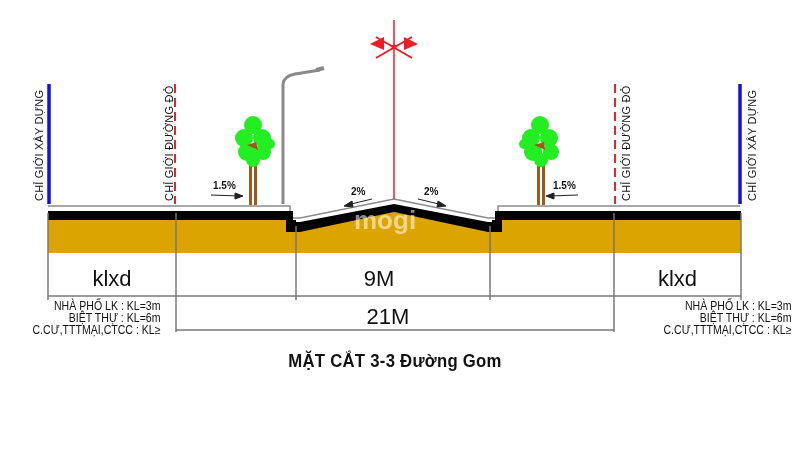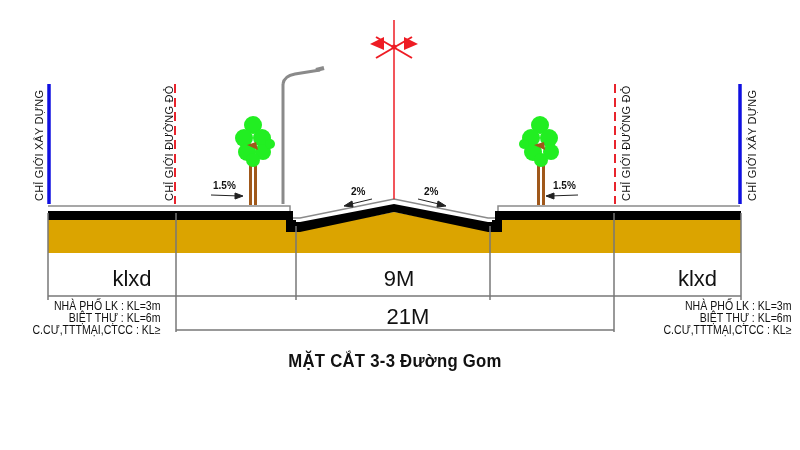--- a/index.html
+++ b/index.html
@@ -1,21 +1,21 @@
 <!DOCTYPE html>
 <html><head>
 <meta charset="utf-8">
 <style>
   html, body { margin: 0; padding: 0; background: #ffffff; }
   body { width: 800px; height: 450px; overflow: hidden; position: relative; font-family: "Liberation Sans", sans-serif; }
   #stage { position: absolute; left: 0; top: 0; width: 800px; height: 450px; }
   .lbl { position: absolute; color: #111; white-space: nowrap; }
   .vert { position: absolute; transform-origin: left top; transform: rotate(-90deg); font-size: 11px; color: #111; white-space: nowrap; letter-spacing: 0.2px; }
   .slope { font-size: 10px; font-weight: bold; }
-  .dimtxt { font-size: 22px; text-align: center; margin-left: 20px; }
+  .dimtxt { font-size: 22px; text-align: center; }
   .note { font-size: 12px; line-height: 12px; text-align: right; font-family: "Liberation Sans", sans-serif; transform: scaleX(0.88); transform-origin: right top; }
   .title { font-size: 19px; font-weight: bold; letter-spacing: 0.3px; transform: scaleX(0.88); transform-origin: center top; text-align: center; }
   .wm { position: absolute; font-size: 26px; font-weight: bold; color: rgba(255,255,255,0.55); }
 </style>
 </head>
 <body>
 
 <div id="stage">
   <svg width="800" height="450" viewBox="0 0 800 450" xmlns="http://www.w3.org/2000/svg">
 
@@ -111,20 +111,21 @@
   <div class="vert" style="left:620px; top:201px;">CHỈ GIỚI ĐƯỜNG ĐỎ</div>
   <div class="vert" style="left:746px; top:201px;">CHỈ GIỚI XÂY DỰNG</div>
 
   
   <div class="lbl slope" style="left:213px; top:180px;">1.5%</div>
   <div class="lbl slope" style="left:351px; top:186px;">2%</div>
   <div class="lbl slope" style="left:424px; top:186px;">2%</div>
   <div class="lbl slope" style="left:553px; top:180px;">1.5%</div>
 
   
+  <div class="wm" style="left:354px; top:205px;">mogi</div>
 
   
   <div class="lbl dimtxt" style="left:48px; width:128px; top:266px;">klxd</div>
   <div class="lbl dimtxt" style="left:296px; width:166px; top:266px;">9M</div>
   <div class="lbl dimtxt" style="left:614px; width:127px; top:266px;">klxd</div>
   <div class="lbl dimtxt" style="left:176px; width:424px; top:304px;">21M</div>
 
   
   <div class="lbl note" style="right:640px; top:300px;">
     <div>NHÀ PHỐ LK : KL=3m</div>

